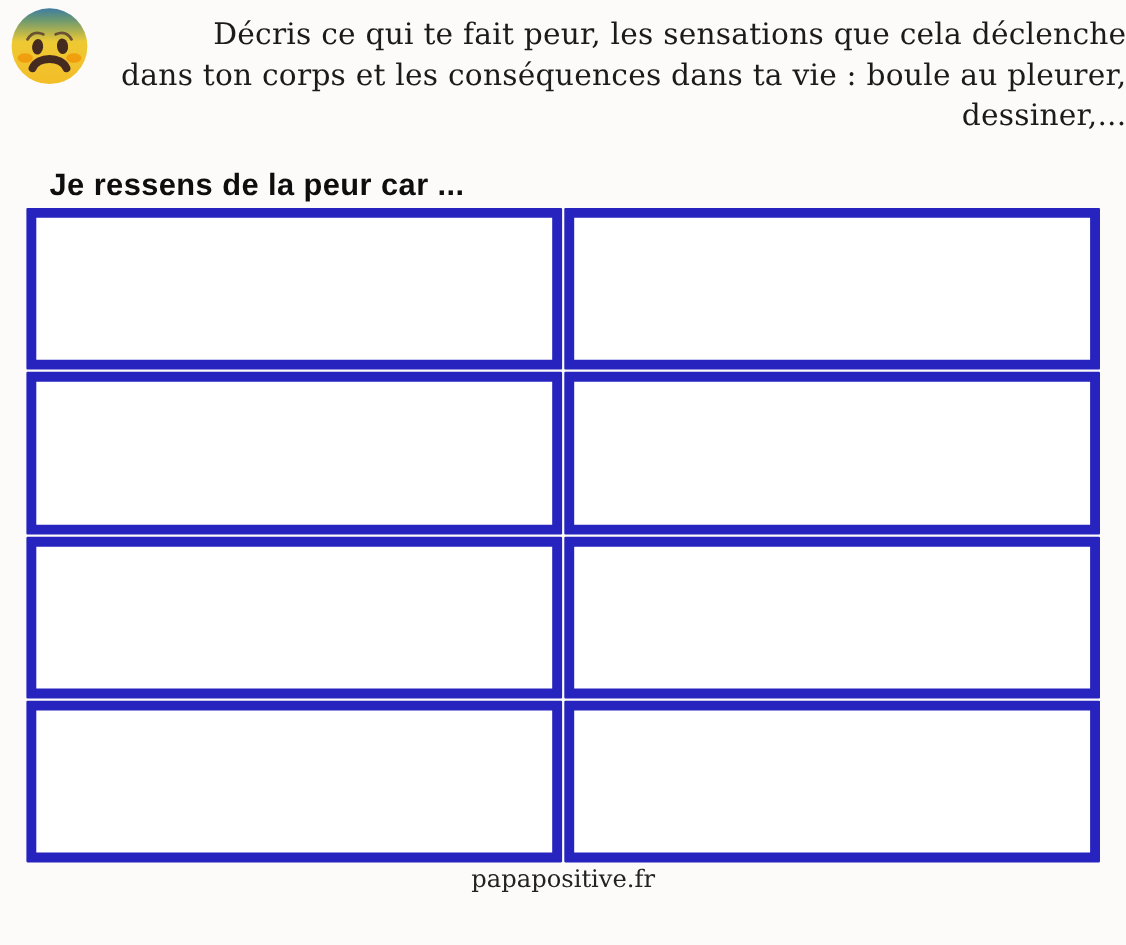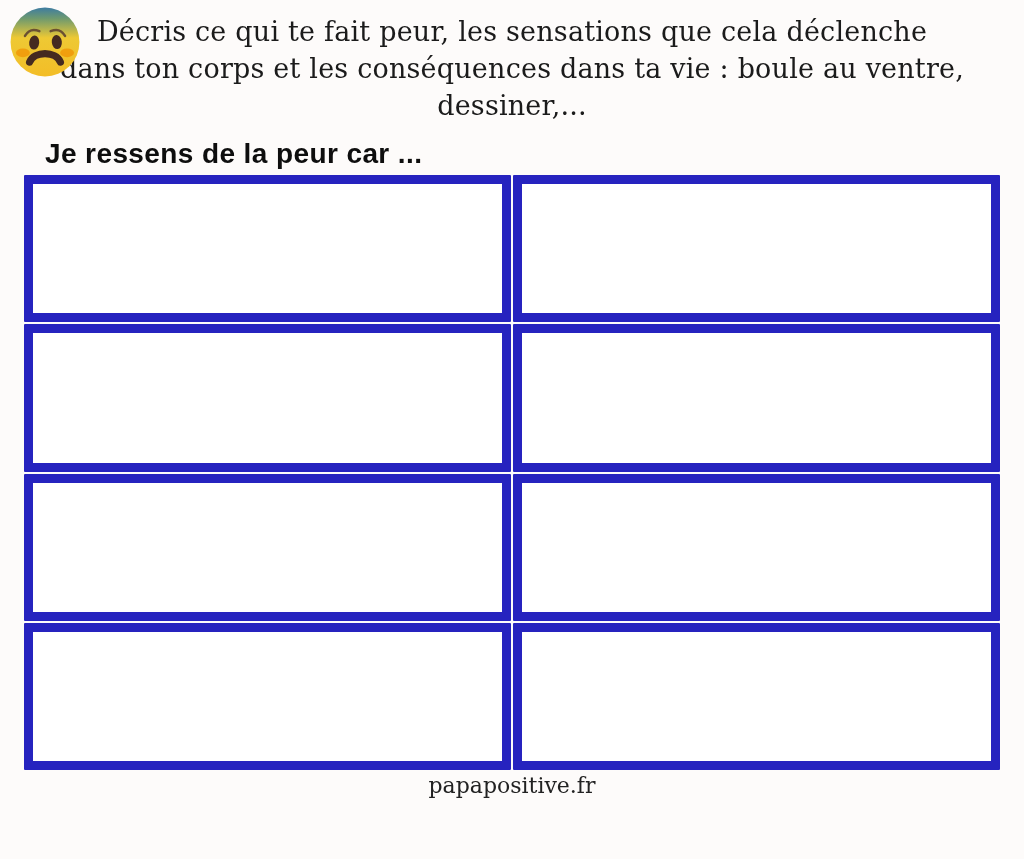--- a/index.html
+++ b/index.html
@@ -18,30 +18,30 @@
   }
   .emoji-wrap{
     position:absolute;
     left:8px;
     top:4px;
     width:74px;
     height:74px;
   }
   .instructions{
     padding-top:13px;
-    text-align:center;
+    text-align:right;
     font-size:27px;
     line-height:37px;
     letter-spacing:.2px;
   }
   .instructions .line{
     white-space:pre-wrap;
   }
   .prompt-title{
-    margin:14px 0 5px 45px;
+    margin:28px 0 5px 45px;
     font-family:"Liberation Sans","DejaVu Sans",sans-serif;
     font-weight:bold;
     font-size:28px;
     letter-spacing:.4px;
     color:#0e0e0e;
   }
   .answer-grid{
     margin:0 24px;
     width:976px;
     height:595px;
@@ -81,21 +81,21 @@
     <path d="M16.5 31 Q21.5 22.5 30.5 26.5" fill="none" stroke="#6a5032" stroke-width="2.4" stroke-linecap="round"></path>
     <path d="M41.5 26.5 Q50.5 22.5 55.5 31" fill="none" stroke="#6a5032" stroke-width="2.4" stroke-linecap="round"></path>
     <ellipse cx="25.5" cy="37.5" rx="4.9" ry="6.9" fill="#452a20" transform="rotate(6 25.5 37.5)"></ellipse>
     <ellipse cx="47.5" cy="37" rx="4.9" ry="6.9" fill="#452a20" transform="rotate(-6 47.5 37)"></ellipse>
     <path d="M21 56.5 C25.5 45.5, 46.5 45.5, 51 56.5" fill="none" stroke="#452a20" stroke-width="7" stroke-linecap="round"></path>
   </svg>
 </div>
 
 <div class="instructions">
   <div class="line">Décris ce qui te fait peur, les sensations que cela déclenche</div>
-  <div class="line">dans ton corps et les conséquences dans ta vie : boule au ventre,</div>
+  <div class="line">dans ton corps et les conséquences dans ta vie : boule au pleurer,</div>
   <div class="line">dessiner,...</div>
 </div>
 
 <div class="prompt-title">Je ressens de la peur car ...</div>
 
 <div class="answer-grid">
     <div class="answer-cell"></div>
     <div class="answer-cell"></div>
     <div class="answer-cell"></div>
     <div class="answer-cell"></div>

